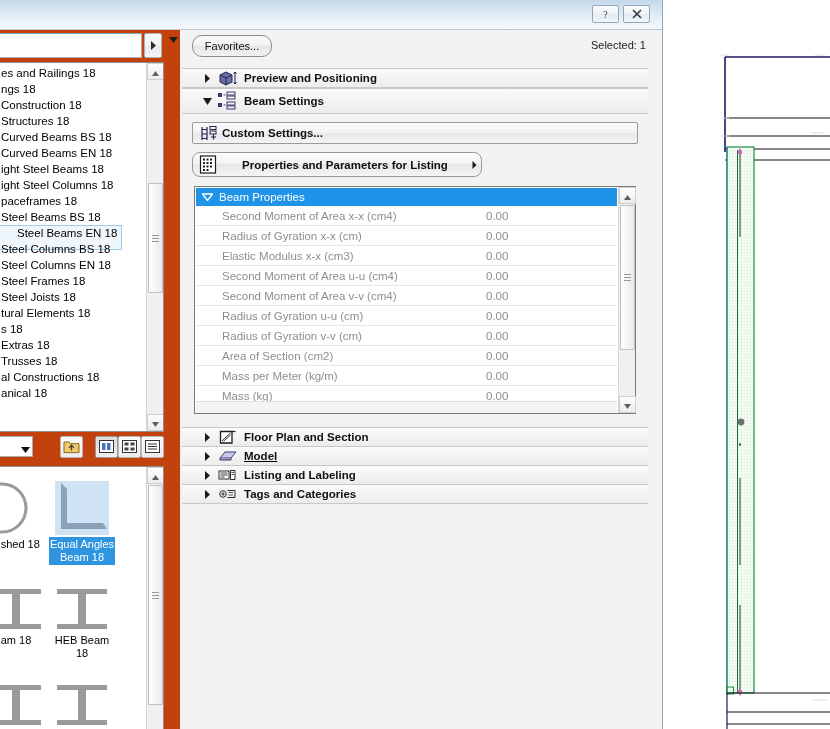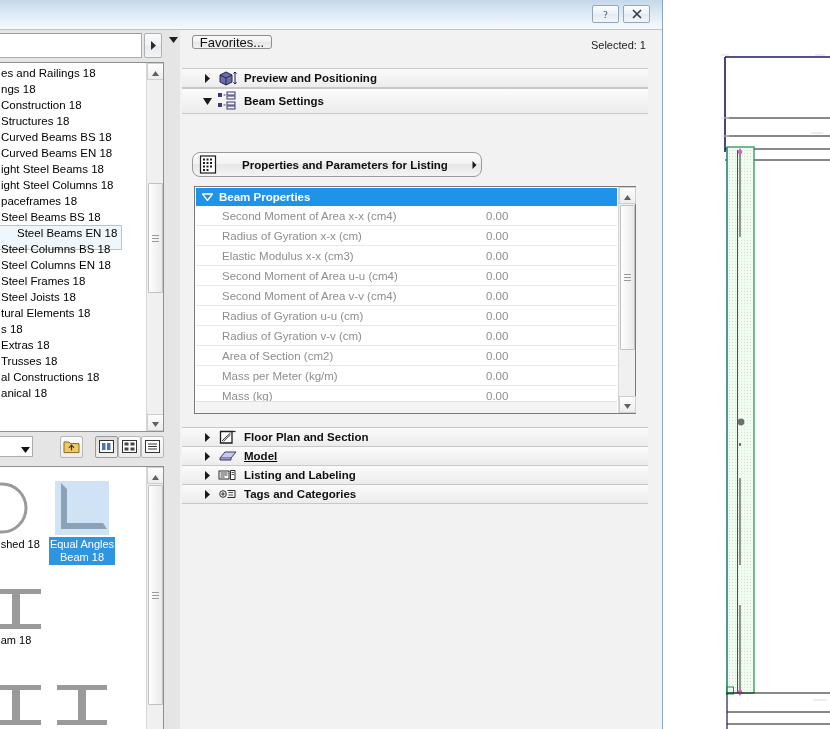--- a/index.html
+++ b/index.html
@@ -26,21 +26,21 @@
     display: flex; align-items: center; justify-content: center;
     color: #26333f; font-size: 11px; line-height: 1;
   }
   .wbtn svg { display: block; }
   #btn-help { left: 592px; }
   #btn-close { left: 623px; }
 
   
   .leftpanel {
     position: absolute; left: 0; top: 30px; width: 180px; height: 699px;
-    background: #e5e5e5;
+    background: #c2410c;
   }
   .searchrow {
     position: absolute; left: -4px; top: 3px; width: 168px; height: 25px;
   }
   .searchbox {
     position: absolute; left: 0; top: 0; width: 146px; height: 25px;
     background: #fff; border: 1px solid #abadb3; border-top-color: #7b9ebd;
   }
   .searchbox input {
     border: 0; outline: 0; width: 100%; height: 100%;
@@ -126,25 +126,25 @@
   }
   .glabel.sel { background: #2f95e0; color: #fff; }
 
   
   .mainpane {
     position: absolute; left: 180px; top: 30px; width: 482px; height: 699px;
     background: #f2f2f2;
   }
   .favrow { position: absolute; left: 0; top: 0; width: 482px; height: 34px; }
   .favbtn {
-    position: absolute; left: 12px; top: 5px; width: 80px; height: 14px;
+    position: absolute; left: 12px; top: 5px; width: 80px; height: 22px;
     background: linear-gradient(to bottom,#fafafa 0%, #f1f1f1 48%, #e5e5e5 50%, #f3f3f3 100%);
-    border: 1px solid #8d8d8d; border-radius: 3px;
+    border: 1px solid #8d8d8d; border-radius: 10px;
     display: flex; align-items: center; justify-content: center;
-    font-size: 13px; color: #111;
+    font-size: 11px; color: #111;
   }
   .selcount {
     position: absolute; right: 16px; top: 9px; font-size: 11px; color: #222;
   }
 
   .sect {
     position: absolute; left: 2px; width: 466px; height: 20px;
     border-top: 1px solid #c8c8c8; border-bottom: 1px solid #c8c8c8;
     background: linear-gradient(to bottom,#fbfbfb,#ececec);
     display: flex; align-items: center;
@@ -181,21 +181,21 @@
   }
   .navbtn.disabled { color: #b2b2b2; border-color: #c0c0c0; background: linear-gradient(to bottom,#f8f8f8,#efefef); }
 
   
   .propbox {
     position: absolute; left: 194px; top: 186px; width: 442px; height: 228px;
     background: #fff; border: 1px solid #7a7a7a;
   }
   .prophdr {
     position: absolute; left: 1px; top: 1px; right: 18px; height: 18px;
-    background: #1f93e8; color: #fff; font-weight: bold; font-size: 11.5px;
+    background: #1f93e8; color: #fff; font-weight: normal; font-size: 11.5px;
     display: flex; align-items: center;
   }
   .prophdr .hv { margin: 0 6px 0 6px; }
   .proprows { position: absolute; left: 1px; top: 19px; right: 18px; bottom: 12px; overflow: hidden; }
   .prow {
     height: 20px; display: flex; align-items: center;
     border-bottom: 1px solid #e7e7e7;
   }
   .prow .pname { width: 290px; padding-left: 26px; color: #8e8e8e; font-size: 11.5px; }
   .prow .pval { color: #8e8e8e; font-size: 11.5px; }
@@ -375,20 +375,32 @@
               <svg width="58" height="46" viewBox="0 0 58 46">
                 <g fill="#9a9a9a">
                   <rect x="4" y="2" width="50" height="5"></rect>
                   <rect x="25" y="7" width="8" height="30"></rect>
                   <rect x="4" y="37" width="50" height="5"></rect>
                 </g>
               </svg>
             </div>
             <div class="glabel">am 18</div>
           </div>
+          <div class="gcell" style="left: 52px; top: 100px;">
+            <div class="gimg">
+              <svg width="58" height="46" viewBox="0 0 58 46">
+                <g fill="#9a9a9a">
+                  <rect x="4" y="2" width="50" height="5"></rect>
+                  <rect x="25" y="7" width="8" height="30"></rect>
+                  <rect x="4" y="37" width="50" height="5"></rect>
+                </g>
+              </svg>
+            </div>
+            <div class="glabel">HEB Beam 18</div>
+          </div>
           <div class="gcell" style="left: -14px; top: 196px;">
             <div class="gimg">
               <svg width="58" height="46" viewBox="0 0 58 46">
                 <g fill="#9a9a9a">
                   <rect x="4" y="2" width="50" height="5"></rect>
                   <rect x="25" y="7" width="8" height="30"></rect>
                   <rect x="4" y="37" width="50" height="5"></rect>
                 </g>
               </svg>
             </div>
@@ -461,20 +473,31 @@
           <path d="M6.5 5 H8.5 M6.5 15 H8.5" stroke="#3b3b6e" stroke-width="1"></path>
           <rect x="10" y="2" width="8" height="3" fill="none" stroke="#3b3b6e" stroke-width="1"></rect>
           <rect x="10" y="6" width="8" height="3" fill="none" stroke="#3b3b6e" stroke-width="1"></rect>
           <rect x="10" y="12" width="8" height="3" fill="none" stroke="#3b3b6e" stroke-width="1"></rect>
           <rect x="10" y="16" width="8" height="3" fill="none" stroke="#3b3b6e" stroke-width="1"></rect>
         </svg>
       </span>
       <span class="stitle">Beam Settings</span>
     </div>
 
+    <div class="wbtn-wide" style="top:92px;">
+      <span class="wicon">
+        <svg width="18" height="17" viewBox="0 0 18 17">
+          <path d="M2 2 V15 M7 2 V15 M2 4.5 H7 M2 9 H7 M2 13.5 H7" stroke="#25254f" stroke-width="1.2" fill="none"></path>
+          <rect x="10" y="1.5" width="6" height="3" fill="none" stroke="#25254f" stroke-width="1"></rect>
+          <rect x="10" y="6" width="6" height="3" fill="none" stroke="#25254f" stroke-width="1"></rect>
+          <path d="M11 12 H16 M13.5 9.6 V14.4" stroke="#25254f" stroke-width="1.2"></path>
+        </svg>
+      </span>
+      <span class="wlabel">Custom Settings...</span>
+    </div>
 
     <div class="popbtn" style="top:122px;">
       <span class="picon">
         <svg width="18" height="19" viewBox="0 0 18 19">
           <rect x="1.5" y="1" width="15" height="17" fill="#fff" stroke="#1d1d1d" stroke-width="1.2"></rect>
           <g fill="#1d1d1d">
             <rect x="4" y="3.5" width="2" height="2"></rect>
               <rect x="7.5" y="3.5" width="2" height="2"></rect>
               <rect x="11" y="3.5" width="2" height="2"></rect>
             <rect x="4" y="7" width="2" height="2"></rect>

